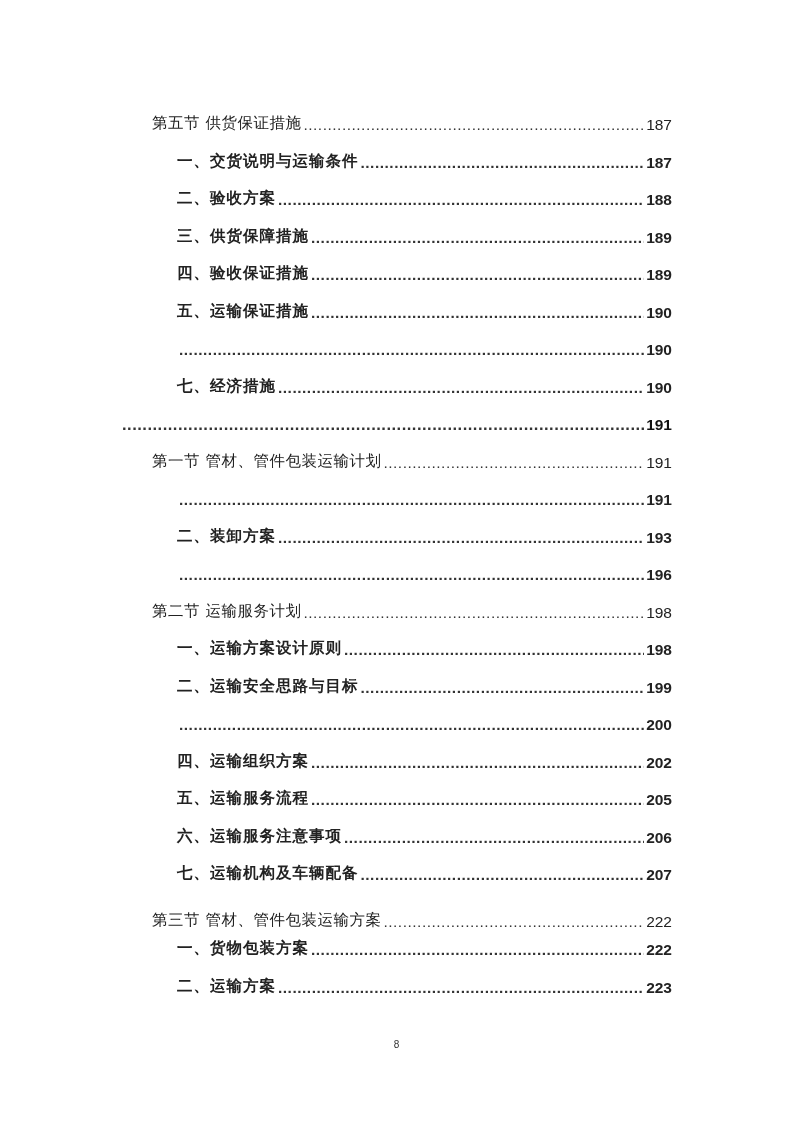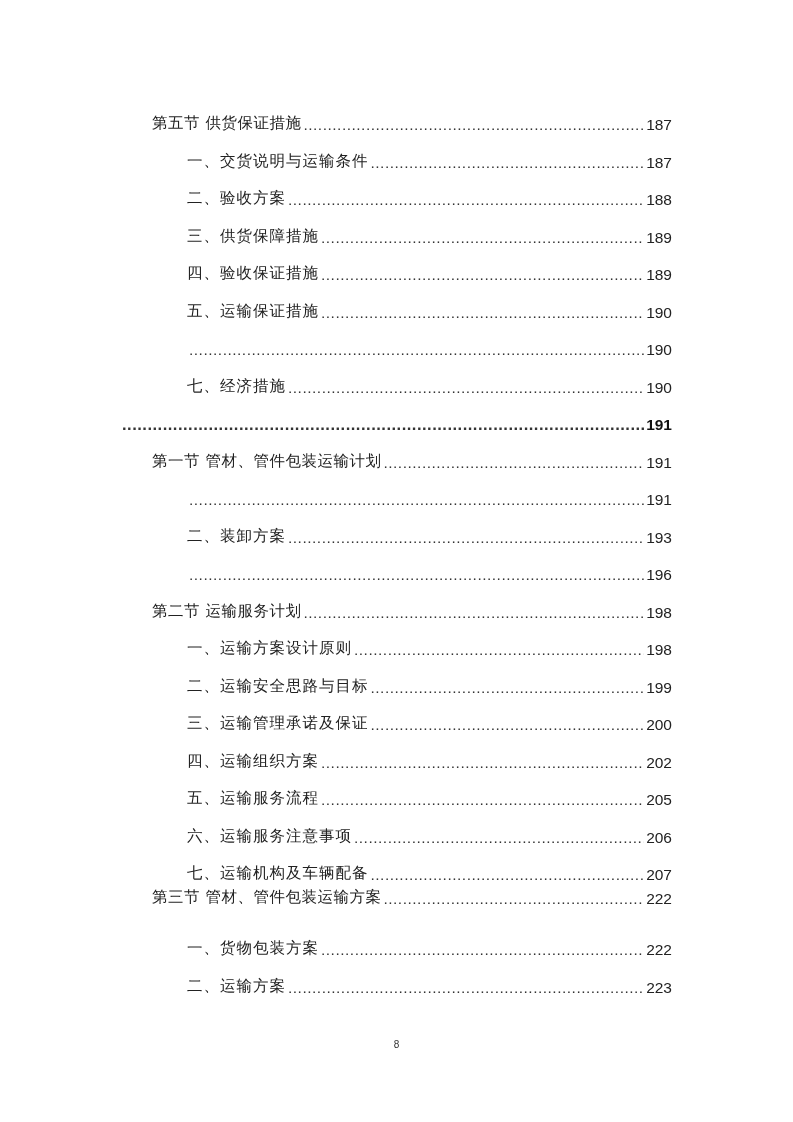--- a/index.html
+++ b/index.html
@@ -3,21 +3,21 @@
 <meta charset="utf-8">
 <style>
   html, body { margin: 0; padding: 0; background: #ffffff; }
   body { width: 793px; height: 1122px; position: relative; overflow: hidden;
          font-family: "DejaVu Sans", "Liberation Sans", sans-serif; color: #222; }
   .toc { position: absolute; left: 0; top: 106px; width: 793px; }
   .row { position: absolute; height: 28px; display: flex; align-items: flex-end;
          font-size: 15.5px; white-space: nowrap; right: 121px; }
   .row.chapter { left: 120px; font-weight: bold; font-size: 16.5px; color: #111; }
   .row.section { left: 152px; }
-  .row.item { left: 187px; }
+  .row.item { left: 177px; font-weight: bold; }
   .row .title { flex: 0 0 auto; letter-spacing: 1px; }
   .row.section .title, .row.chapter .title { letter-spacing: 0.5px; }
   .row .leader { flex: 1 1 auto; overflow: hidden; margin: 0 2px; color: #333;
                  font-family: "Liberation Sans", sans-serif; letter-spacing: 0.5px; }
   .row .leader::before { content: "........................................................................................................................................................................................................"; }
   .row .page { flex: 0 0 auto; font-family: "Liberation Sans", sans-serif; font-size: 15.5px; }
   .row.chapter .page { font-weight: bold; }
   .footer { position: absolute; top: 1039px; left: 0; width: 793px; text-align: center;
             font-size: 10px; font-family: "Liberation Sans", sans-serif; color: #333; }
 </style>
@@ -95,21 +95,20 @@
     <span class="title">一、运输方案设计原则</span>
     <span class="leader"></span>
     <span class="page">198</span>
   </div>
   <div class="row item" style="top:562.5px">
     <span class="title">二、运输安全思路与目标</span>
     <span class="leader"></span>
     <span class="page">199</span>
   </div>
   <div class="row item" style="top:600px">
-    <span class="title">三、运输管理承诺及保证</span>
     <span class="leader"></span>
     <span class="page">200</span>
   </div>
   <div class="row item" style="top:637.5px">
     <span class="title">四、运输组织方案</span>
     <span class="leader"></span>
     <span class="page">202</span>
   </div>
   <div class="row item" style="top:675px">
     <span class="title">五、运输服务流程</span>
@@ -119,21 +118,21 @@
   <div class="row item" style="top:712.5px">
     <span class="title">六、运输服务注意事项</span>
     <span class="leader"></span>
     <span class="page">206</span>
   </div>
   <div class="row item" style="top:750px">
     <span class="title">七、运输机构及车辆配备</span>
     <span class="leader"></span>
     <span class="page">207</span>
   </div>
-  <div class="row section" style="top:774px">
+  <div class="row section" style="top:797px">
     <span class="title">第三节  管材、管件包装运输方案</span>
     <span class="leader"></span>
     <span class="page">222</span>
   </div>
   <div class="row item" style="top:825px">
     <span class="title">一、货物包装方案</span>
     <span class="leader"></span>
     <span class="page">222</span>
   </div>
   <div class="row item" style="top:862.5px">

